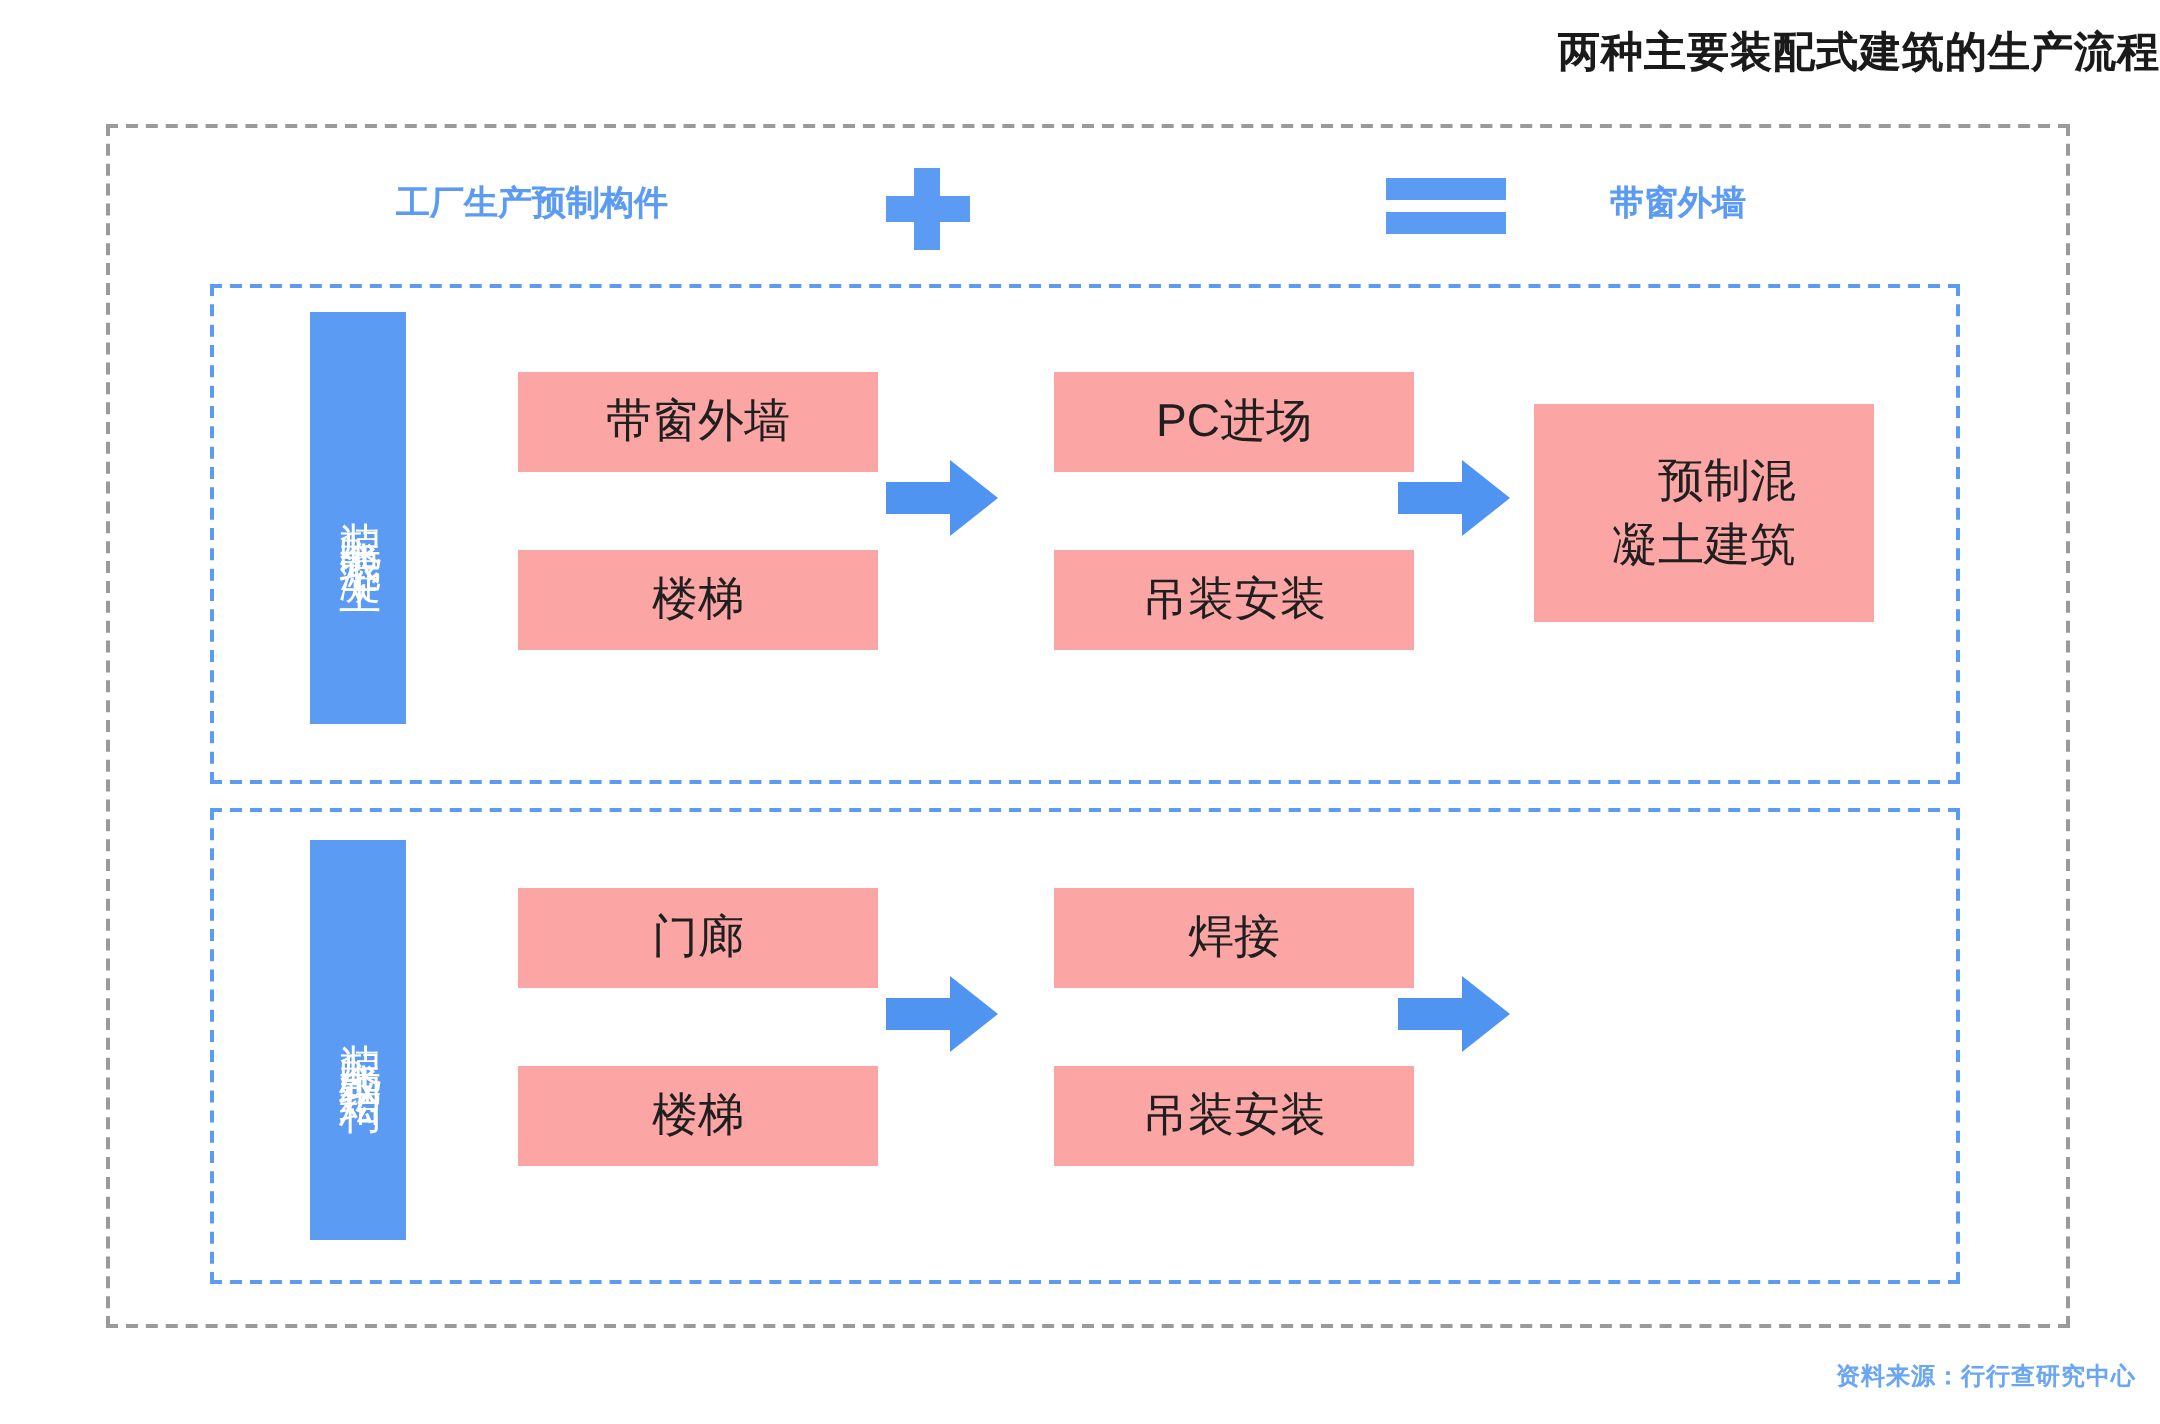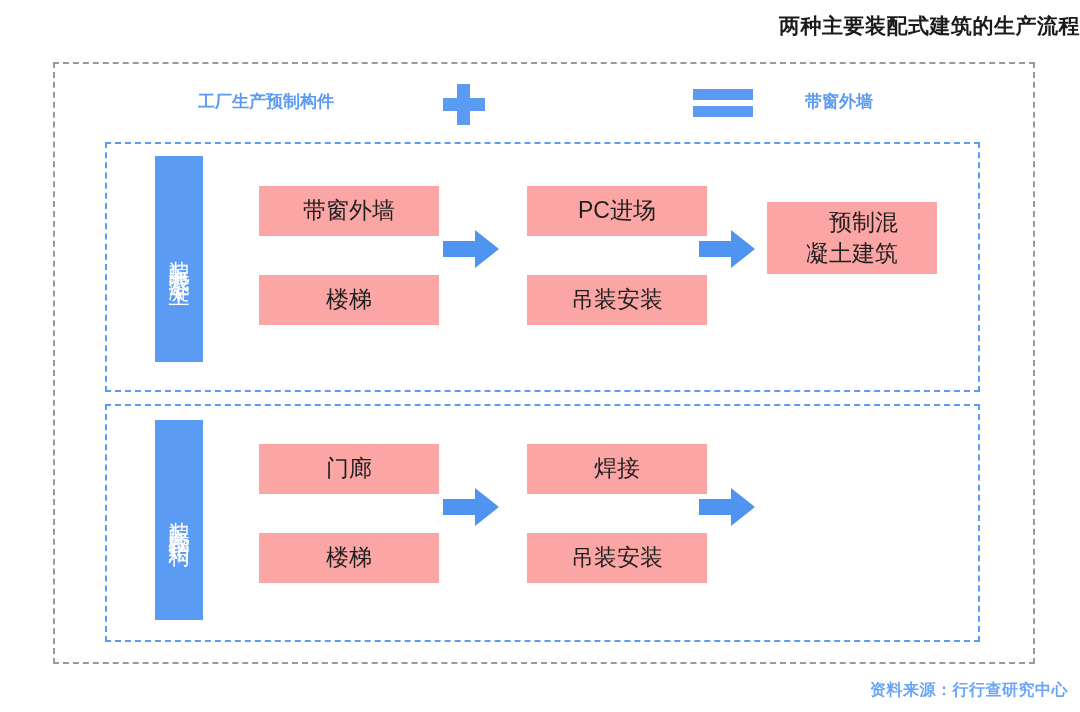--- a/index.html
+++ b/index.html
@@ -142,21 +142,21 @@
     justify-content: center;
     text-align: right;
     box-sizing: border-box;
     line-height: 1.35;
   }
   
   .col-factory { left: 152px; width: 180px; height: 50px; }
   
   .col-onsite  { left: 420px; width: 180px; height: 50px; }
   
-  .col-result  { left: 660px; width: 170px; height: 72px; }
+  .col-result  { left: 660px; width: 170px; height: 109px; }
 
   .pos-top-1    { top: 42px; }
   .pos-bottom-1 { top: 131px; }
   .pos-res-1    { top: 58px; }
 
   .pos-top-2    { top: 38px; }
   .pos-bottom-2 { top: 127px; }
   .pos-res-2    { top: 54px; }
 
   
@@ -169,21 +169,21 @@
   .arrow-mid-1 { left: 336px; top: 86px; }
   .arrow-end-1 { left: 592px; top: 86px; }
   .arrow-mid-2 { left: 336px; top: 82px; }
   .arrow-end-2 { left: 592px; top: 82px; }
 
   
   #source-note {
     position: absolute;
     right: 12px;
     top: 680px;
-    font-size: 16px;
+    font-size: 12px;
     font-weight: bold;
     color: #6aa6f5;
     letter-spacing: 0.5px;
   }
 </style>
 </head>
 <body>
 
 <div id="chart-title">两种主要装配式建筑的生产流程</div>
 

